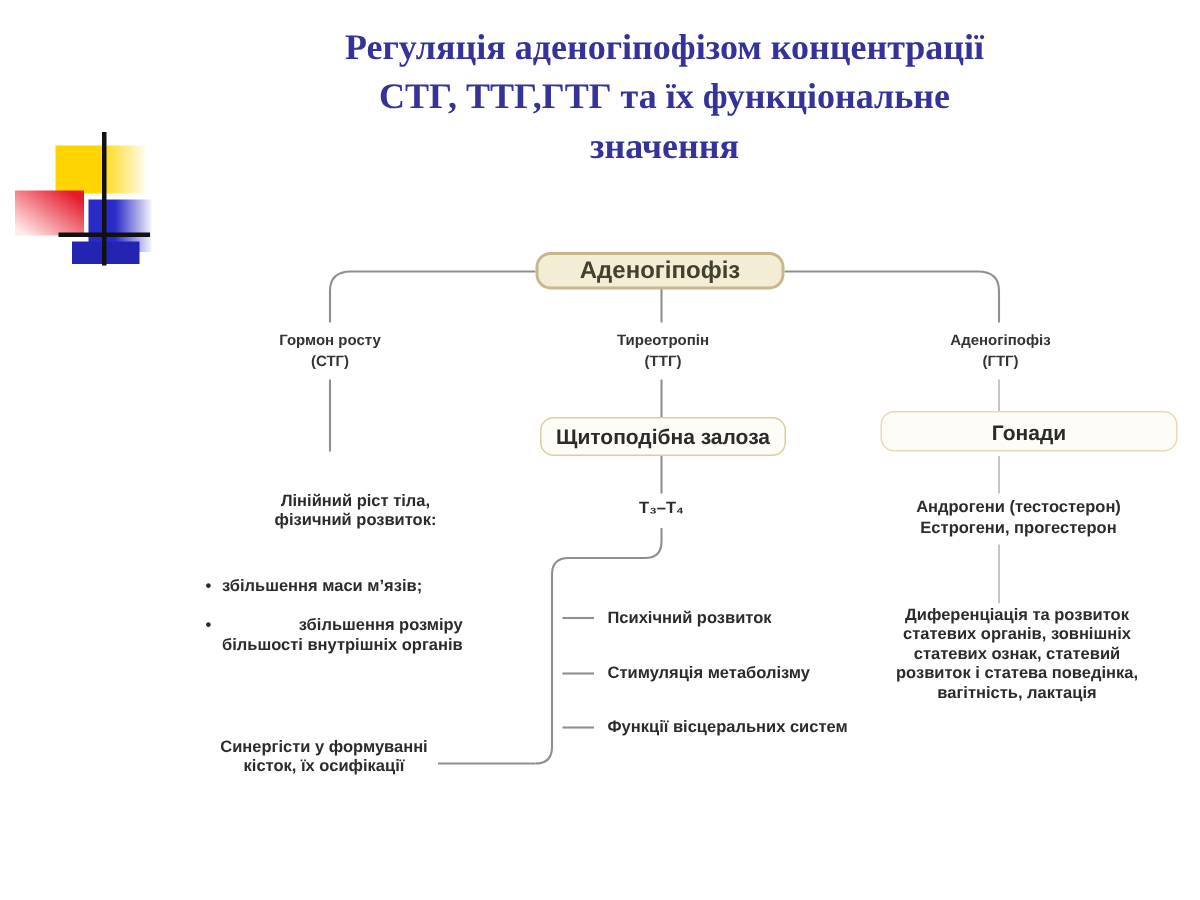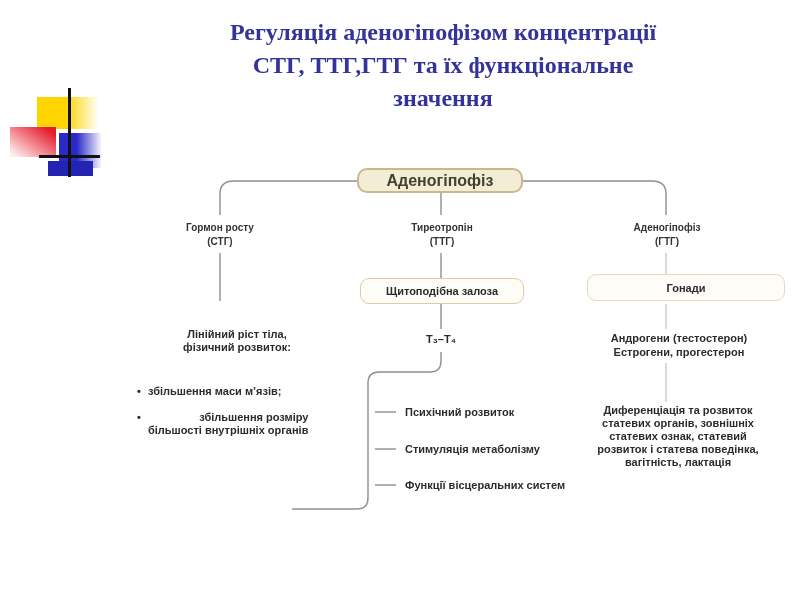--- a/index.html
+++ b/index.html
@@ -26,21 +26,21 @@
   .line-v{left:68px;top:88px;width:2.5px;height:89px;background:#111;}
   .line-h{left:39px;top:155px;width:61px;height:2.5px;background:#111;}
   
   .connectors{position:absolute;left:0;top:0;width:800px;height:600px;}
   .node{
     position:absolute;box-sizing:border-box;display:flex;align-items:center;justify-content:center;
     text-align:center;font-weight:bold;color:#42402f;
   }
   .root-box{left:357px;top:168px;width:166px;height:25px;border-radius:10px;
     background:#f4edd5;border:2px solid #c9b88c;font-size:16px;}
-  .gland-box{background:#fdfcf6;font-size:11px;color:#2b2b2b;}
+  .gland-box{background:#fdfcf6;font-size:14px;color:#2b2b2b;}
   .thyroid-box{left:360px;top:278px;width:164px;height:26px;border-radius:9px;border:1.5px solid #e0cd9f;}
   .gonad-box{left:587px;top:274px;width:198px;height:27px;border-radius:9px;border:1.5px solid #ead9b4;}
   .lbl{
     position:absolute;text-align:center;font-weight:bold;font-size:10px;line-height:13.5px;
     color:#333;white-space:pre-line;
   }
   .txt{
     position:absolute;text-align:center;font-weight:bold;font-size:11px;line-height:13px;
     color:#2b2b2b;white-space:pre-line;
   }
@@ -133,20 +133,22 @@
         <span class="bullet-marker">•</span>
         <span class="bullet-text">збільшення маси м’язів;</span>
       </div>
       <div class="bullet-row">
         <span class="bullet-marker">•</span>
         <span class="bullet-text">збільшення розміру
 більшості внутрішніх органів</span>
       </div>
     </div>
   </div>
+  <div class="txt synergy">Синергісти у формуванні
+кісток, їх осифікації</div>
 
   <div class="txt t3t4">Т₃–Т₄</div>
   <div class="mid-effect mid-effect-1">Психічний розвиток</div>
   <div class="mid-effect mid-effect-2">Стимуляція метаболізму</div>
   <div class="mid-effect mid-effect-3">Функції вісцеральних систем</div>
 
   <div class="txt androgens">Андрогени (тестостерон)
 Естрогени, прогестерон</div>
   <div class="txt right-effects">Диференціація та розвиток
 статевих органів, зовнішніх

